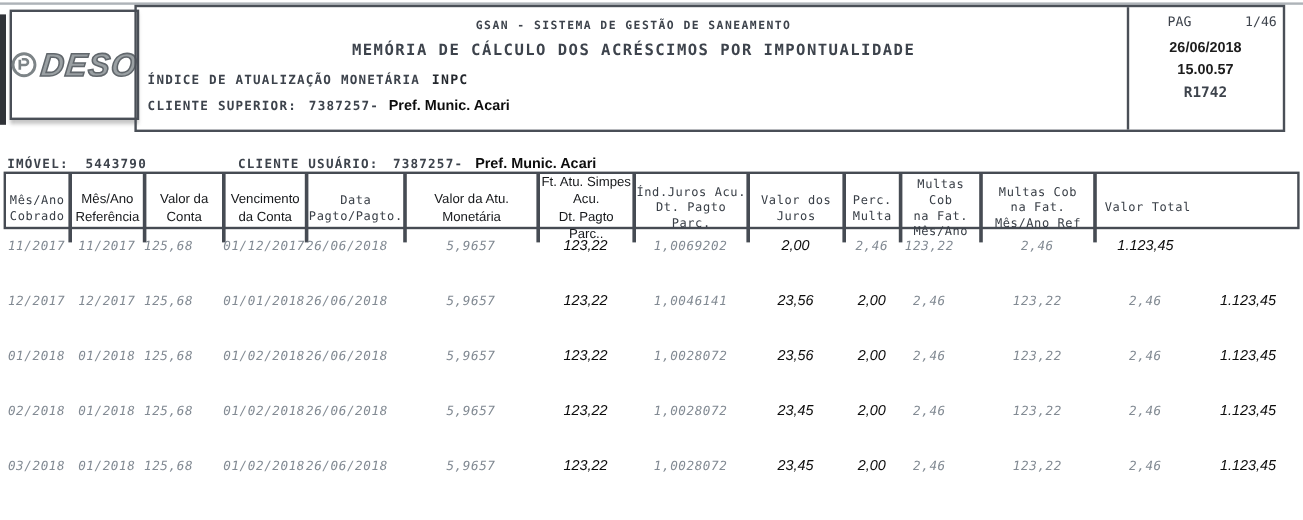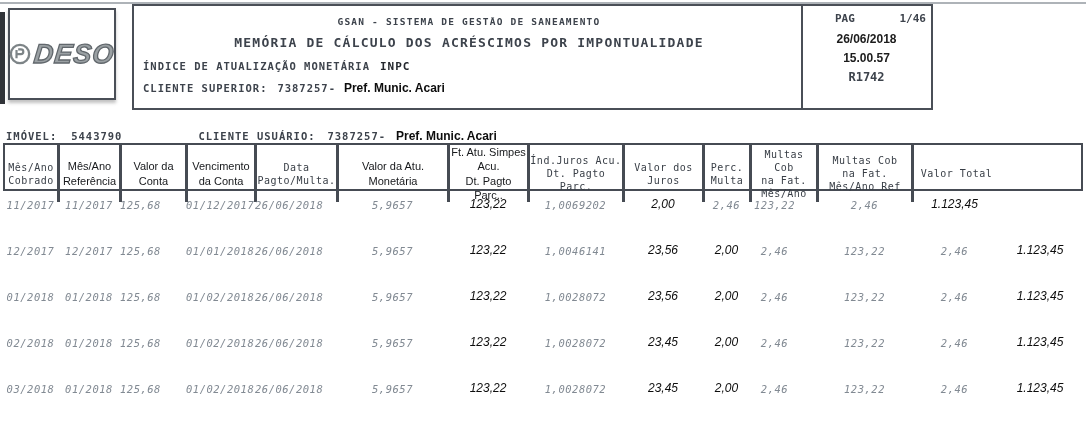--- a/index.html
+++ b/index.html
@@ -17,35 +17,35 @@
 
   
   .logo-box { position:absolute; top:8px; left:8px; width:108px; height:92px; border:2px solid #4a4f57;
               display:flex; align-items:center; justify-content:center; gap:3px; filter:blur(0.2px);
               box-shadow:0 3px 3px rgba(120,120,120,.45); }
   .logo-circle svg { display:block; }
   .logo-text { font-family:"Liberation Sans", sans-serif; font-style:italic; font-weight:bold; font-size:27px;
                color:#9aa0a3; -webkit-text-stroke:1.3px #61676c; letter-spacing:1px; transform:skewX(-6deg); }
 
   
-  .header-box { position:absolute; top:4px; left:132px; width:801px; height:106px; border:2px solid #4a4f57;
+  .header-box { position:absolute; top:4px; left:112px; width:959px; height:106px; border:2px solid #4a4f57;
                 display:flex;justify-content:center; }
   .header-main { flex:1; position:relative; padding:7px 6px 0 9px; }
   .sys-title    { text-align:center; font-size:9.5px; letter-spacing:1.2px; margin-top:3px; }
   .report-title { text-align:center; font-size:13px; letter-spacing:1.2px; margin-top:8px; }
   .index-line   { margin-top:10px; font-size:10.5px; letter-spacing:1px; }
   .index-line .mono-black { margin-left:6px; font-size:11px; }
   .client-line  { margin-top:8px; font-size:10.5px; letter-spacing:1px; }
   .client-line .code { margin-left:6px; }
   .typed-bold { font-family:"Liberation Sans", sans-serif; color:#0d0d0d; font-weight:bold; font-size:12px; letter-spacing:0; }
   .client-line .typed-bold { margin-left:4px; }
 
   .header-right { width:130px; border-left:2px solid #4a4f57; padding:6px 5px 0 4px; text-align:center; }
   .pag-line { display:flex; justify-content:space-between; font-size:11px; }
-  .pag-line span { font-family:"DejaVu Sans Mono", monospace; color:#3d434c; font-weight:bold; filter:blur(0.35px);padding-left:28px; }
+  .pag-line span { font-family:"DejaVu Sans Mono", monospace; color:#3d434c; font-weight:normal; filter:blur(0.35px);padding-left:28px; }
   .hdr-date { margin-top:7px; font-size:12px; font-weight:bold; color:#1c1c1c; }
   .hdr-time { margin-top:5px; font-size:12px; font-weight:bold; color:#1c1c1c; }
   .hdr-rcode{ margin-top:5px; font-size:12px; }
 
   
   .imovel-line { position:absolute; top:117px; left:6px; font-size:10.5px; letter-spacing:1px; white-space:nowrap;margin-top:12px; }
   .imovel-line .val  { margin-left:10px; }
   .imovel-line .lbl2 { margin-left:72px; }
   .imovel-line .code { margin-left:8px; }
   .imovel-line .typed-bold { margin-left:6px; letter-spacing:0; }
@@ -123,21 +123,21 @@
   <div class="thead">
     <div class="th scan-h">Mês/Ano
 Cobrado</div>
     <div class="th typed-h">Mês/Ano
 Referência</div>
     <div class="th typed-h">Valor da
 Conta</div>
     <div class="th typed-h">Vencimento
 da Conta</div>
     <div class="th scan-h">Data
-Pagto/Multa.</div>
+Pagto/Pagto.</div>
     <div class="th typed-h">Valor da Atu.
 Monetária</div>
     <div class="th typed-h">Ft. Atu. Simpes Acu.
 Dt. Pagto Parc..</div>
     <div class="th scan-h">Índ.Juros Acu.
 Dt. Pagto Parc.</div>
     <div class="th scan-h">Valor dos
 Juros</div>
     <div class="th scan-h">Perc.
 Multa</div>

